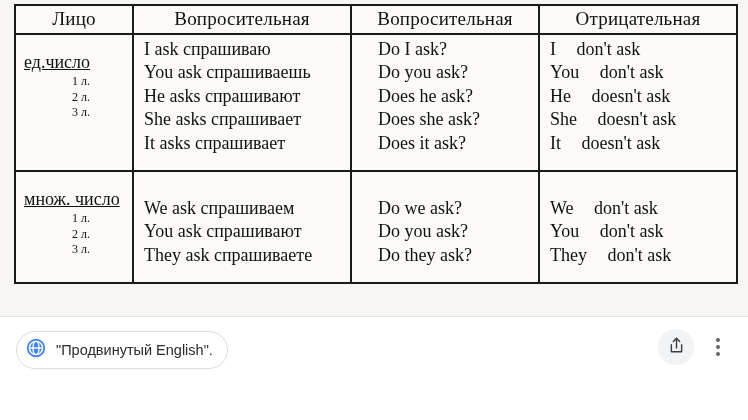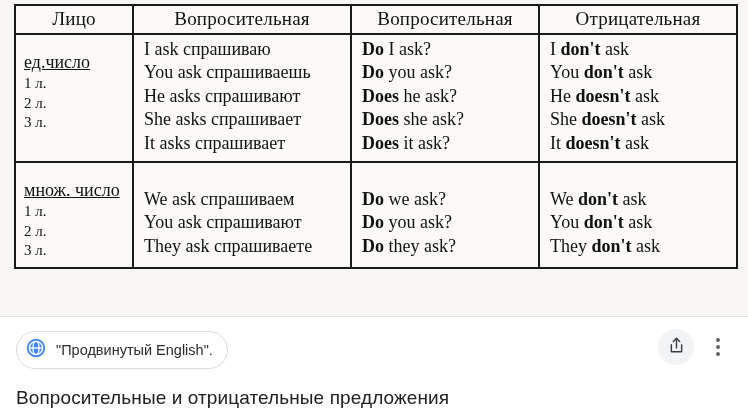--- a/index.html
+++ b/index.html
@@ -50,31 +50,32 @@
 
   .numhead {
     font-size: 18px;
     text-decoration: underline;
     line-height: 1.12;
     padding: 17px 6px 2px 8px;
     display: block;
   }
   .persons { padding: 0 6px 6px 8px; }
   .persons div {
-    font-size: 15px;
+    font-size: 12px;
     line-height: 1.30;
     white-space: nowrap;
-  }
-  .forms { padding: 3px 6px 6px 10px; }
+    margin-left: 48px;
+  }
+  .forms { padding: 3px 6px 15px 10px; }
   .forms div {
     font-size: 18px;
     line-height: 1.30;
     white-space: nowrap;
   }
-  .forms b { font-weight: bold; }
+  .forms b { font-weight: normal; margin-left: 16px; }
   .blank { height: 22px; }
 
   .globe-icon-wrap { display:inline-block; }
 
   
   .divider {
     position: absolute;
     left: 0; top: 316px;
     width: 748px; height: 1px;
     background: #e2e2e2;
@@ -258,16 +259,15 @@
           </svg>
         </span>
       </div>
       <div class="kebab">
         <span></span>
         <span></span>
         <span></span>
       </div>
     </div>
 
-    <div class="caption">Вопросительные и отрицательные предложения</div>
   </div>
 
 </div>
 
 </body></html>

